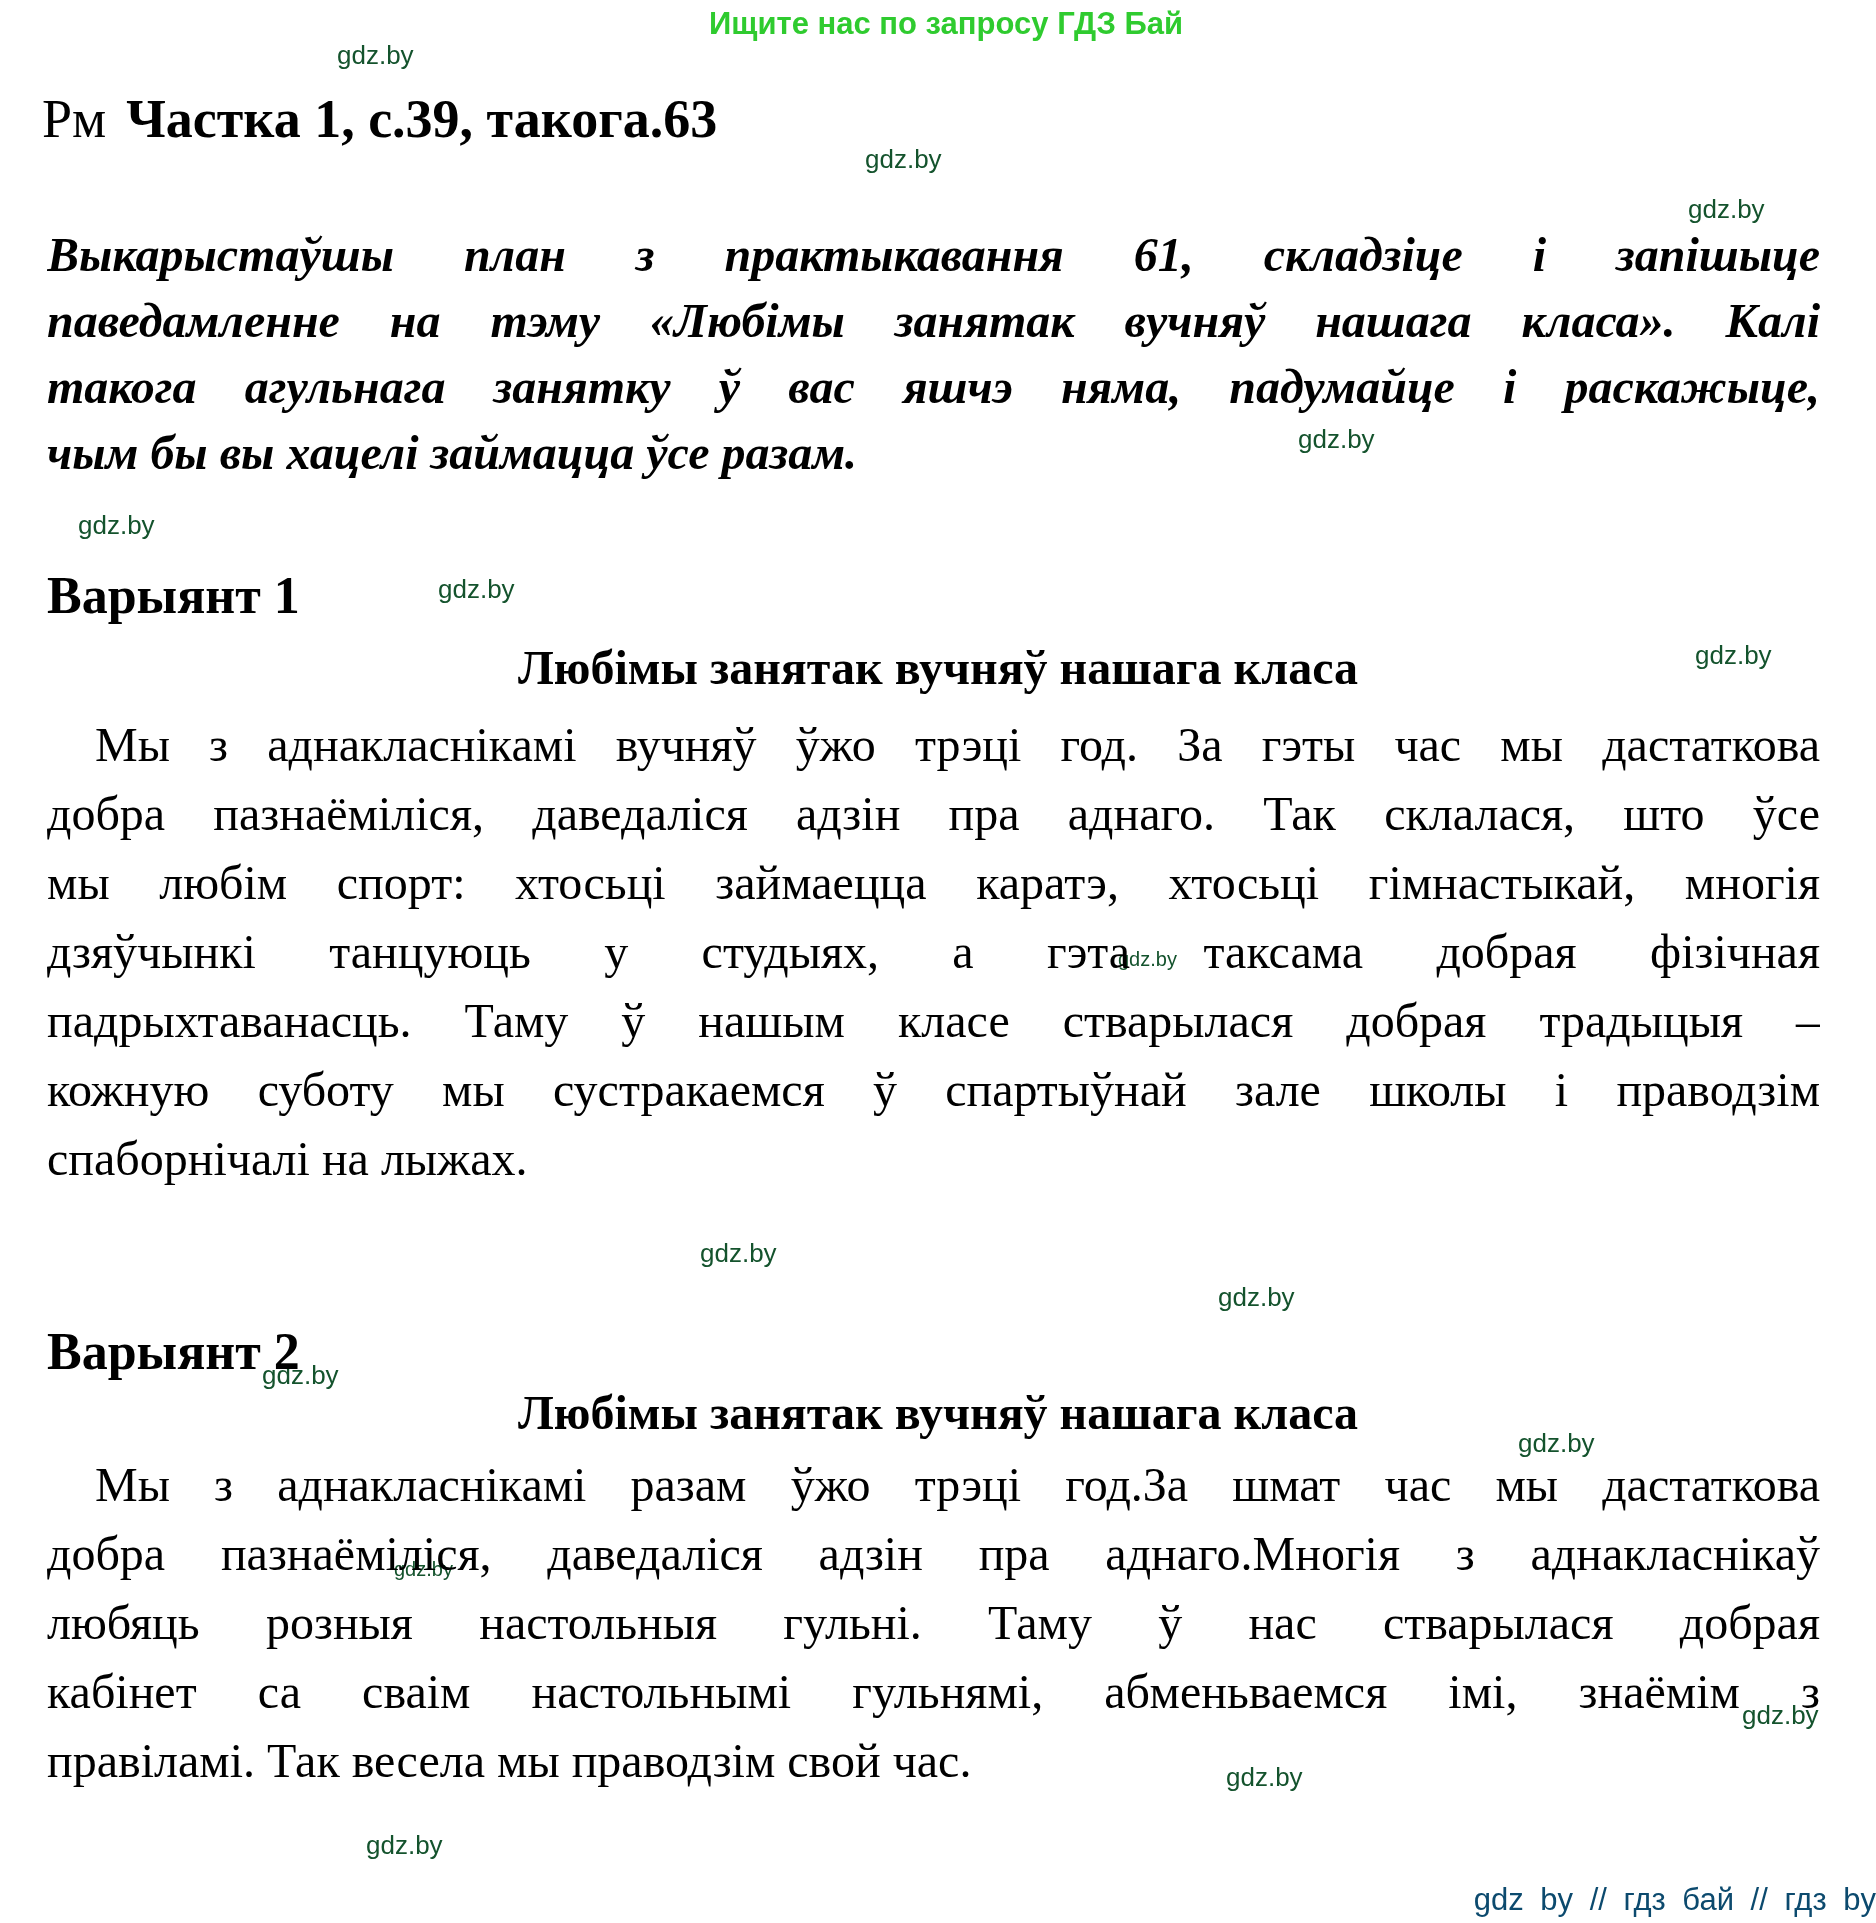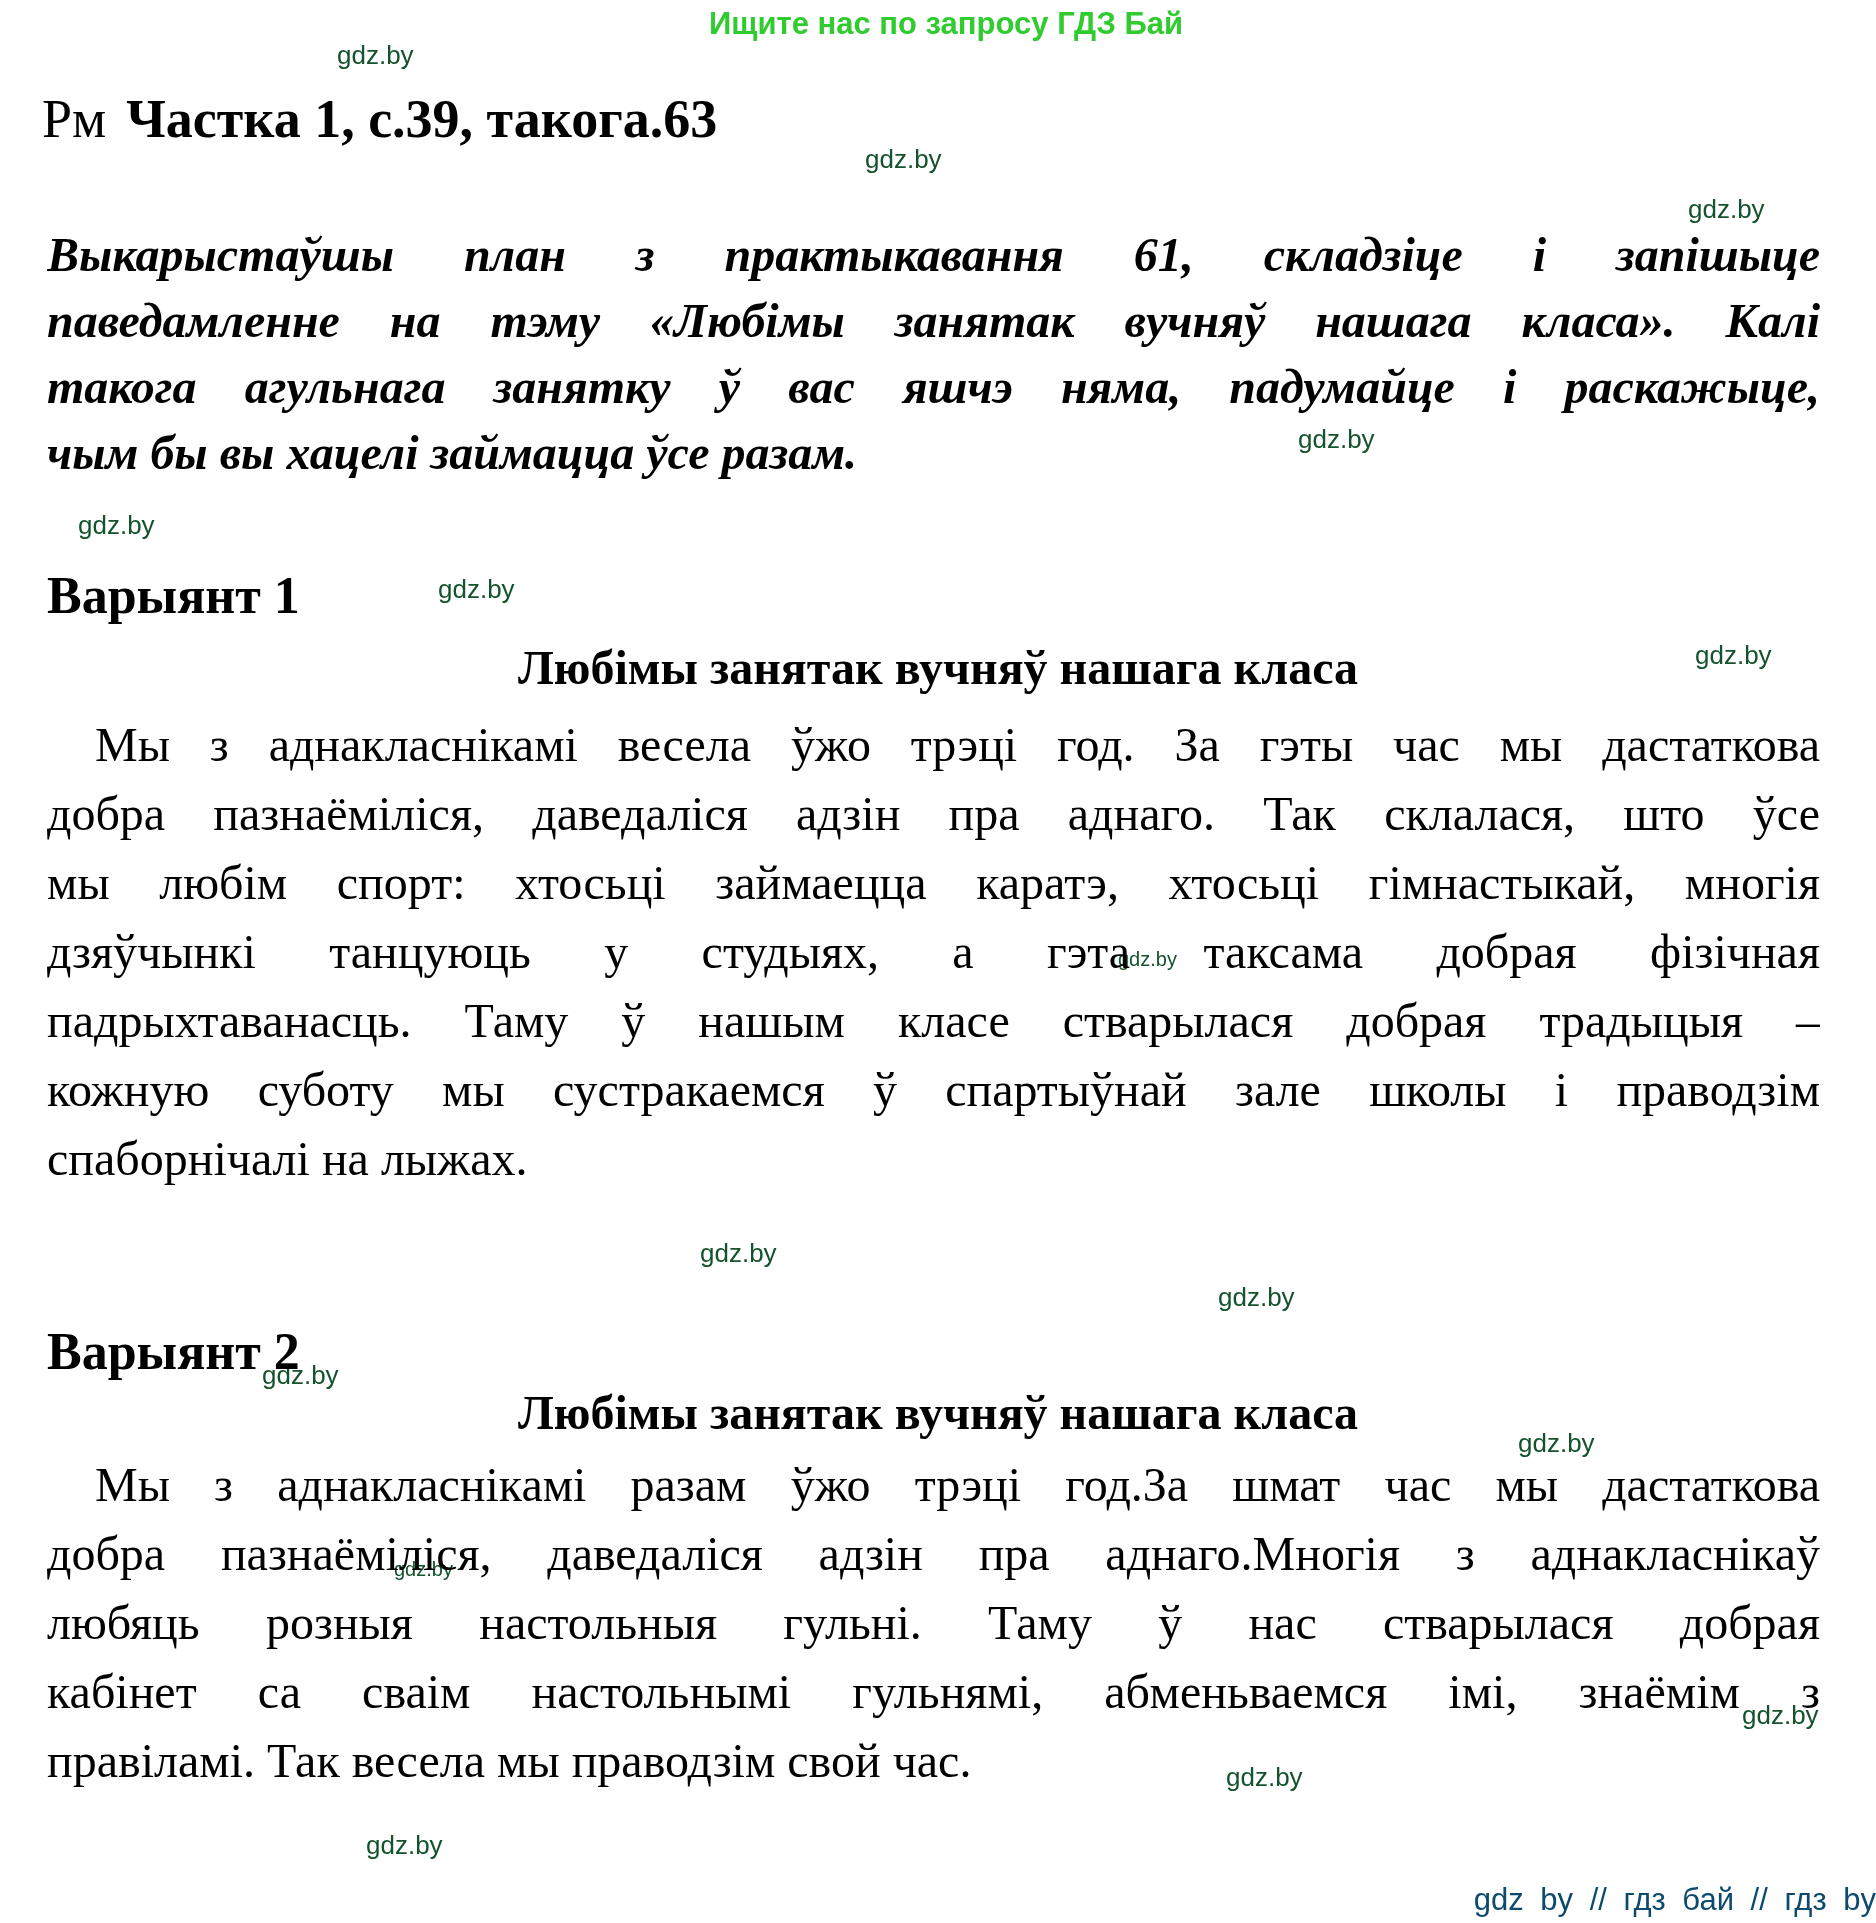--- a/index.html
+++ b/index.html
@@ -144,21 +144,21 @@
     <div class="jline">Выкарыстаўшы план з практыкавання 61, складзіце і запішыце</div>
     <div class="jline">паведамленне на тэму «Любімы занятак вучняў нашага класа». Калі</div>
     <div class="jline">такога агульнага занятку ў вас яшчэ няма, падумайце і раскажыце,</div>
     <div class="jline lastline">чым бы вы хацелі займацца ўсе разам.</div>
   </div>
 
   <div class="variant-label" style="top:566px;">Варыянт 1</div>
   <div class="section-heading" style="top:640px;">Любімы занятак вучняў нашага класа</div>
 
   <div class="body-block" style="top:710px;">
-    <div class="jline indent">Мы з аднакласнікамі весела ўжо трэці год. За гэты час мы дастаткова</div>
+    <div class="jline indent">Мы з аднакласнікамі вучняў ўжо трэці год. За гэты час мы дастаткова</div>
     <div class="jline">добра пазнаёміліся, даведаліся адзін пра аднаго. Так склалася, што ўсе</div>
     <div class="jline">мы любім спорт: хтосьці займаецца каратэ, хтосьці гімнастыкай, многія</div>
     <div class="jline">дзяўчынкі танцуюць у студыях, а гэта таксама добрая фізічная</div>
     <div class="jline">падрыхтаванасць. Таму ў нашым класе стварылася добрая традыцыя –</div>
     <div class="jline">кожную суботу мы сустракаемся ў спартыўнай зале школы і праводзім</div>
     <div class="jline lastline">спаборнічалі на лыжах.</div>
   </div>
 
   <div class="variant-label" style="top:1322px;">Варыянт 2</div>
   <div class="section-heading" style="top:1385px;">Любімы занятак вучняў нашага класа</div>

